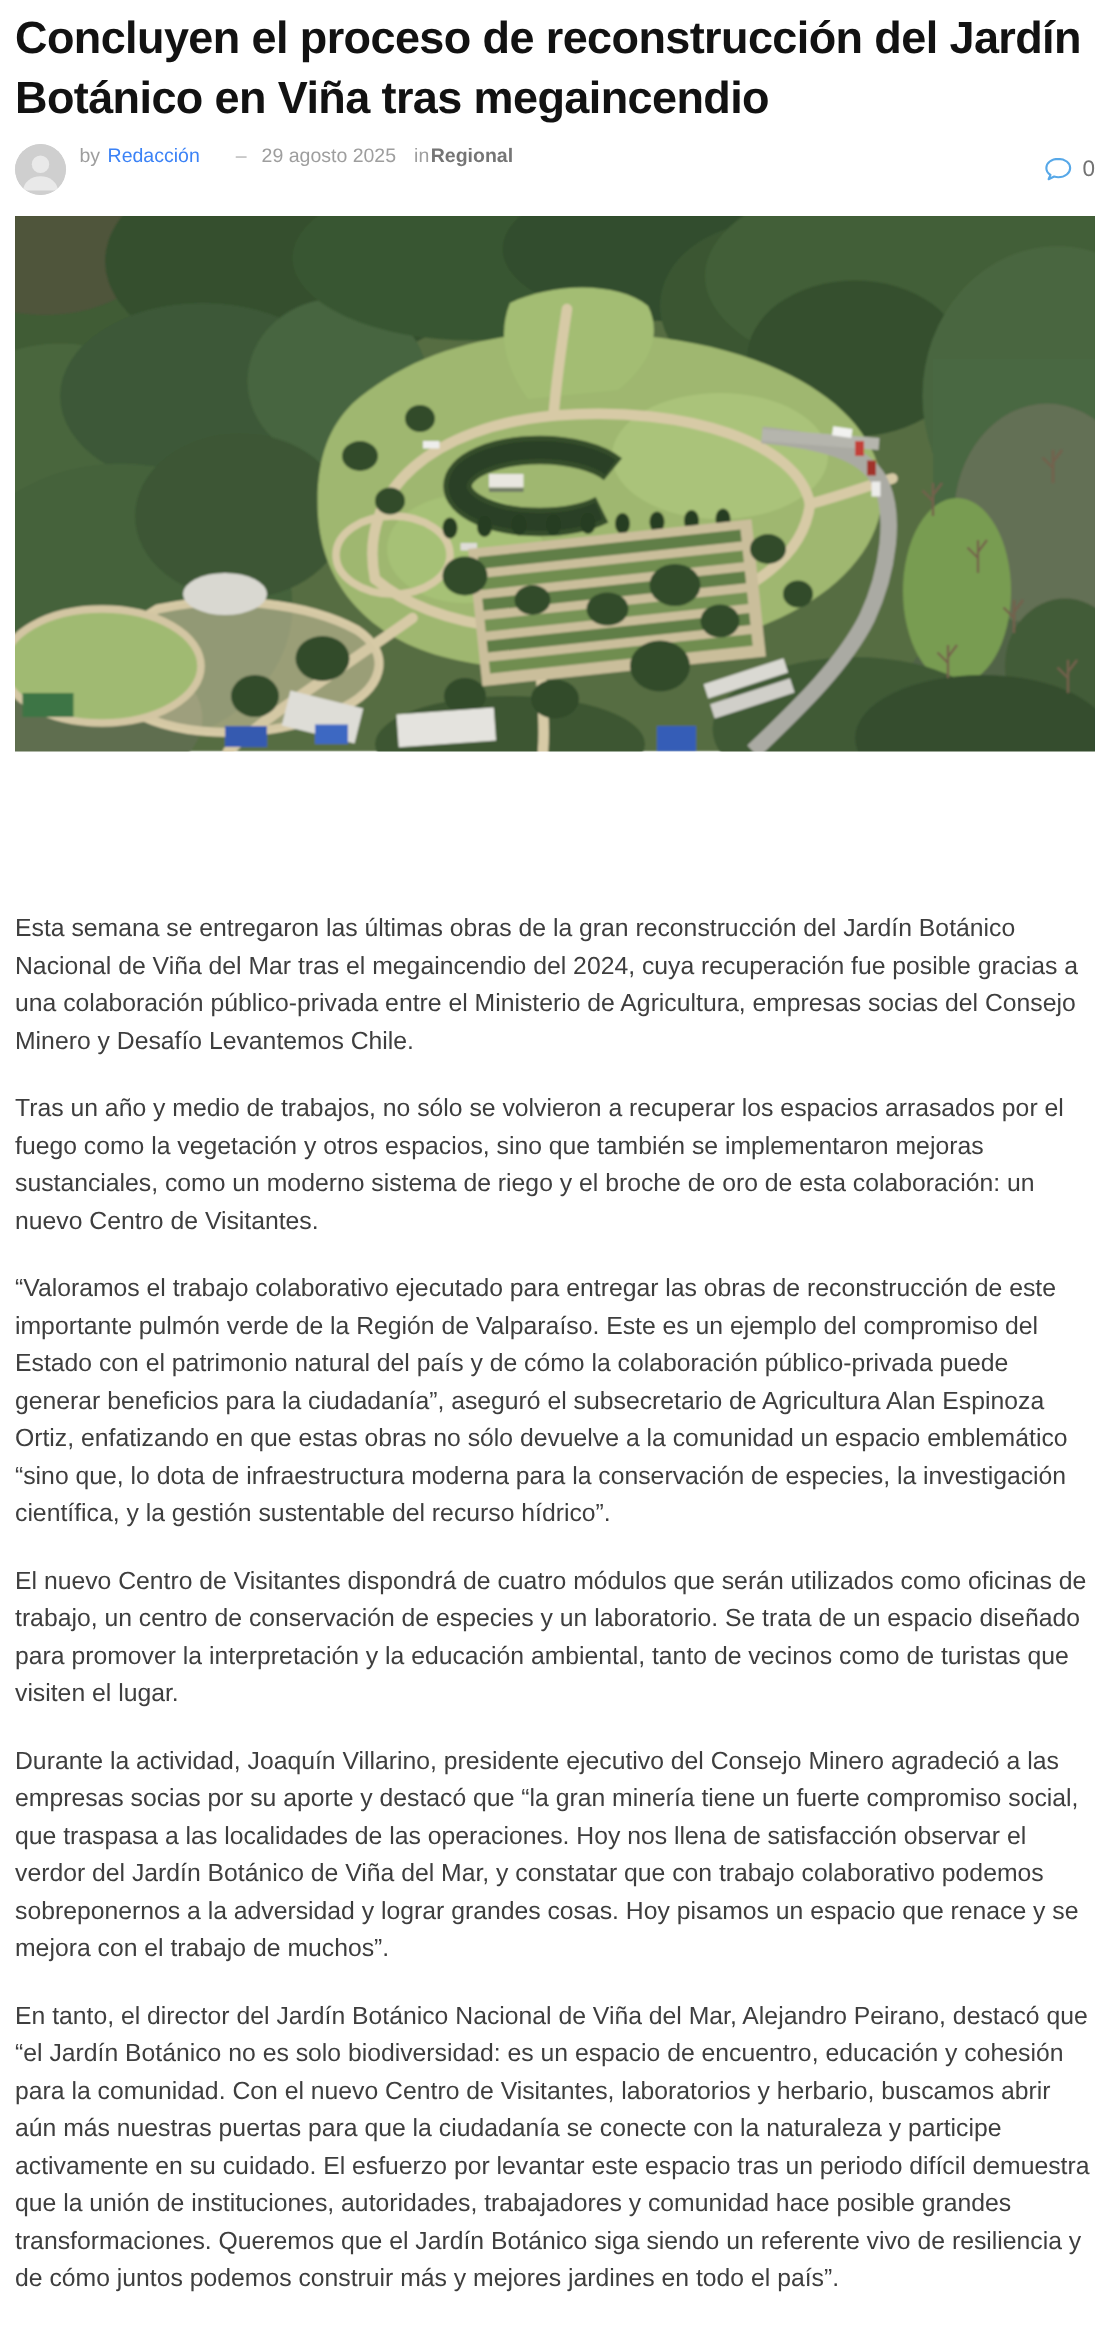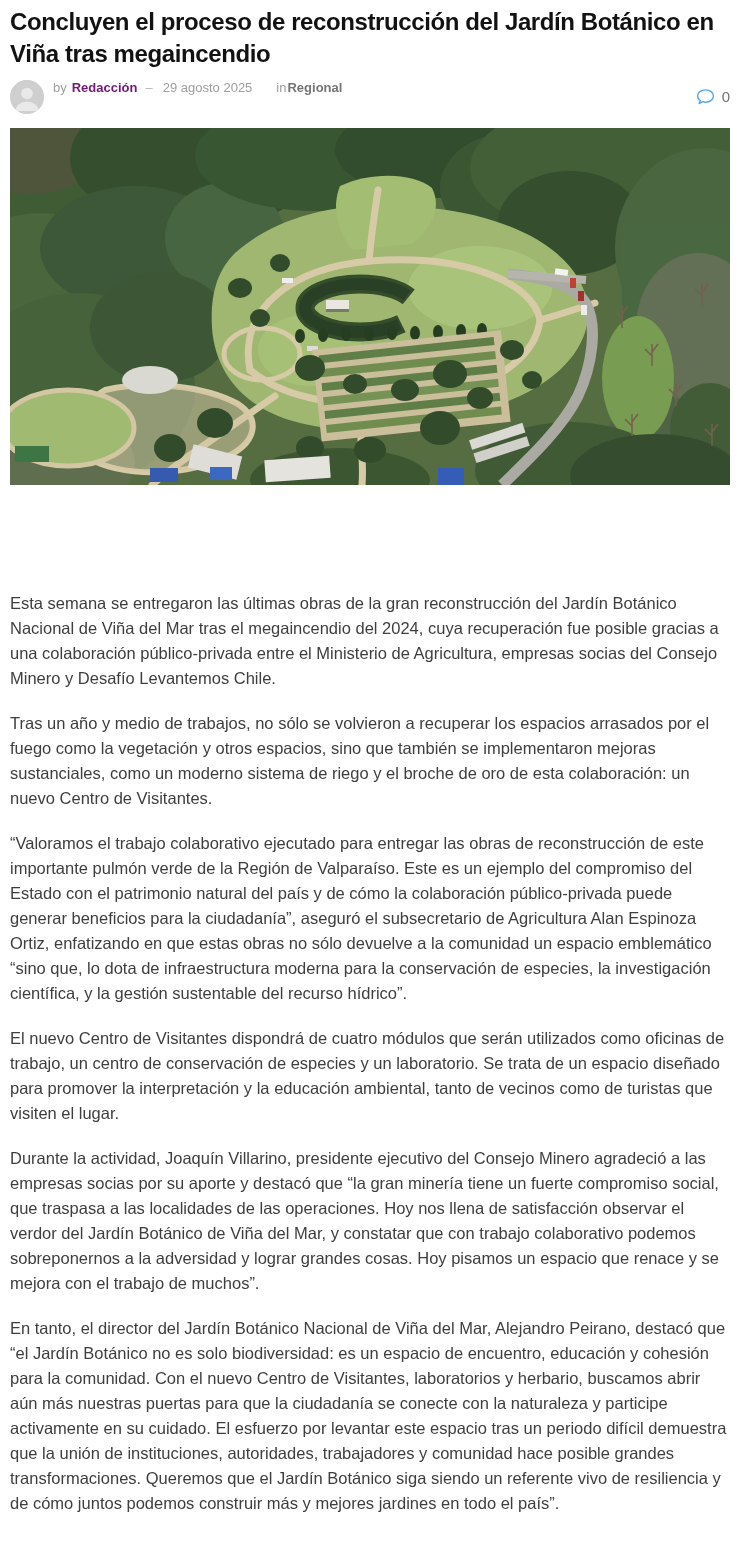--- a/index.html
+++ b/index.html
@@ -1,34 +1,34 @@
 <!DOCTYPE html>
 <html lang="es"><head>
 <meta charset="utf-8">
 <style>
   html,body{margin:0;padding:0;background:#ffffff;}
   body{font-family:"Liberation Sans", sans-serif; width:740px;}
   .page{width:740px; padding:0 10px; box-sizing:border-box;}
   .title{
-    font-size:24px; font-weight:700; line-height:1.33; letter-spacing:-0.4px;
+    font-size:30px; font-weight:700; line-height:1.33; letter-spacing:-0.4px;
     color:#121212; margin:6px 0 10px 0;
   }
   .byline{
     display:flex; font-size:13px; color:#9e9e9e;
     margin:0 0 14px 0; height:34px;
   }
   .avatar{
     width:34px; height:34px; border-radius:50%; overflow:hidden;
     background:#cfcfcf; flex:0 0 auto; margin-right:9px; display:inline-block;
   }
   .avatar svg{display:block;}
   .by-label{margin-right:5px;}
-  .author{color:#701a75; font-weight:700; text-decoration:none; margin-right:8px; cursor:pointer;}
+  .author{color:#3b82f6; font-weight:400; text-decoration:none; margin-right:24px; cursor:pointer;}
   .separator{color:#b3b3b3; margin-right:10px;}
-  .date{color:#9e9e9e; margin-right:24px;}
+  .date{color:#9e9e9e; margin-right:12px;}
   .in-label{margin-right:1px;}
   .category{color:#757575; font-weight:700; text-decoration:none; cursor:pointer;}
   .comments{
     margin-left:auto; display:flex; align-items:center; gap:7px;
     color:#737373; font-size:15px; text-decoration:none; cursor:pointer;
   }
   .comments svg{display:block;}
   .hero{margin:0 0 106px 0; width:720px;}
   .hero svg{display:block; width:720px; height:357px;}
   .article-body p{

